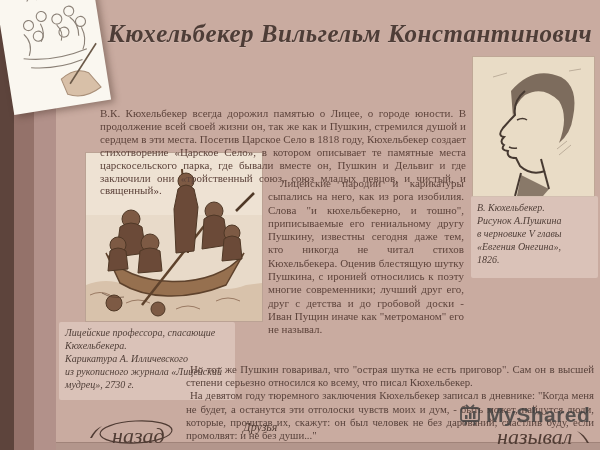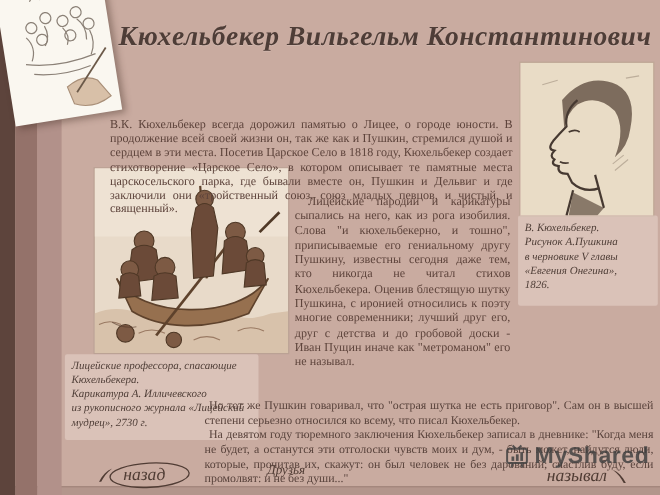--- a/index.html
+++ b/index.html
@@ -48,21 +48,21 @@
   .caption{
     position:absolute;z-index:5;font-style:italic;color:#4f3e37;
     font-size:10px;line-height:13px;white-space:pre-line;
   }
   .caption.portrait-cap{left:477px;top:201px;width:118px;}
   .caption.caricature-cap{left:65px;top:326px;width:166px;}
 
   
   .nav-item{
     position:absolute;z-index:6;color:#503c34;font-style:italic;
-    font-size:16px;cursor:pointer;display:flex;align-items:center;gap:3px;
+    font-size:22px;cursor:pointer;display:flex;align-items:center;gap:3px;
   }
   .nav-back{left:88px;top:418px;width:86px;height:28px;}
   .nav-back .word{position:absolute;left:24px;top:5px;}
   .nav-back svg.loop{position:absolute;left:10px;top:0;}
   .nav-friends{left:243px;top:420px;font-size:12px;}
   .nav-next{left:497px;top:424px;}
   .feather{flex:0 0 auto;}
 
   
   .watermark{

